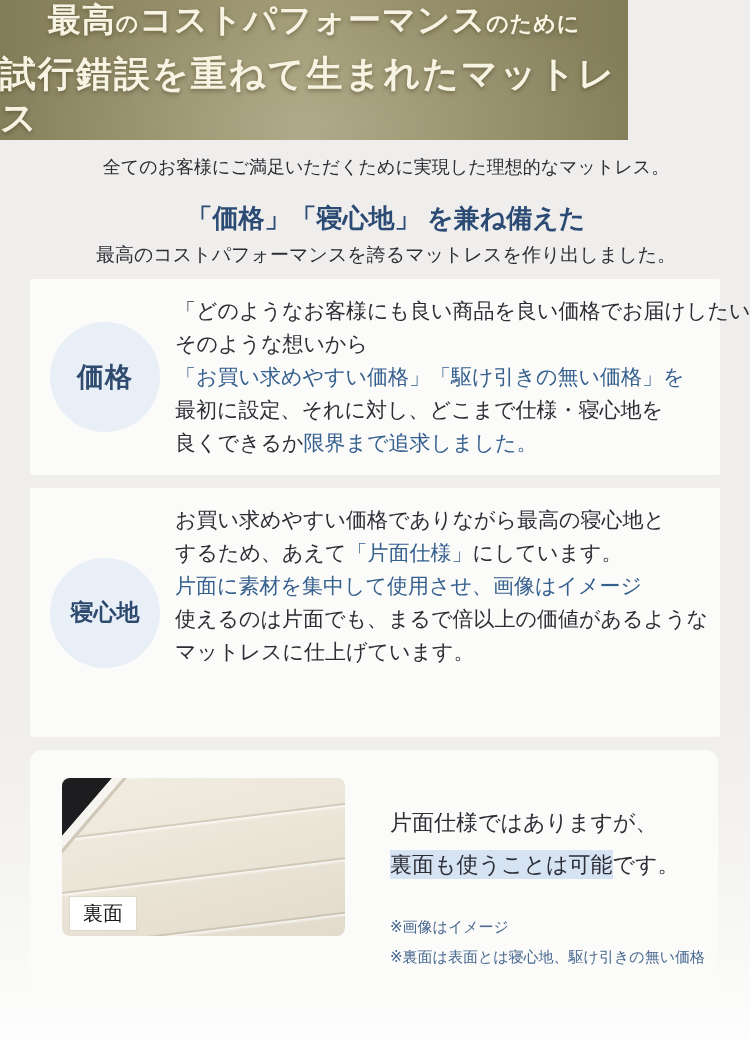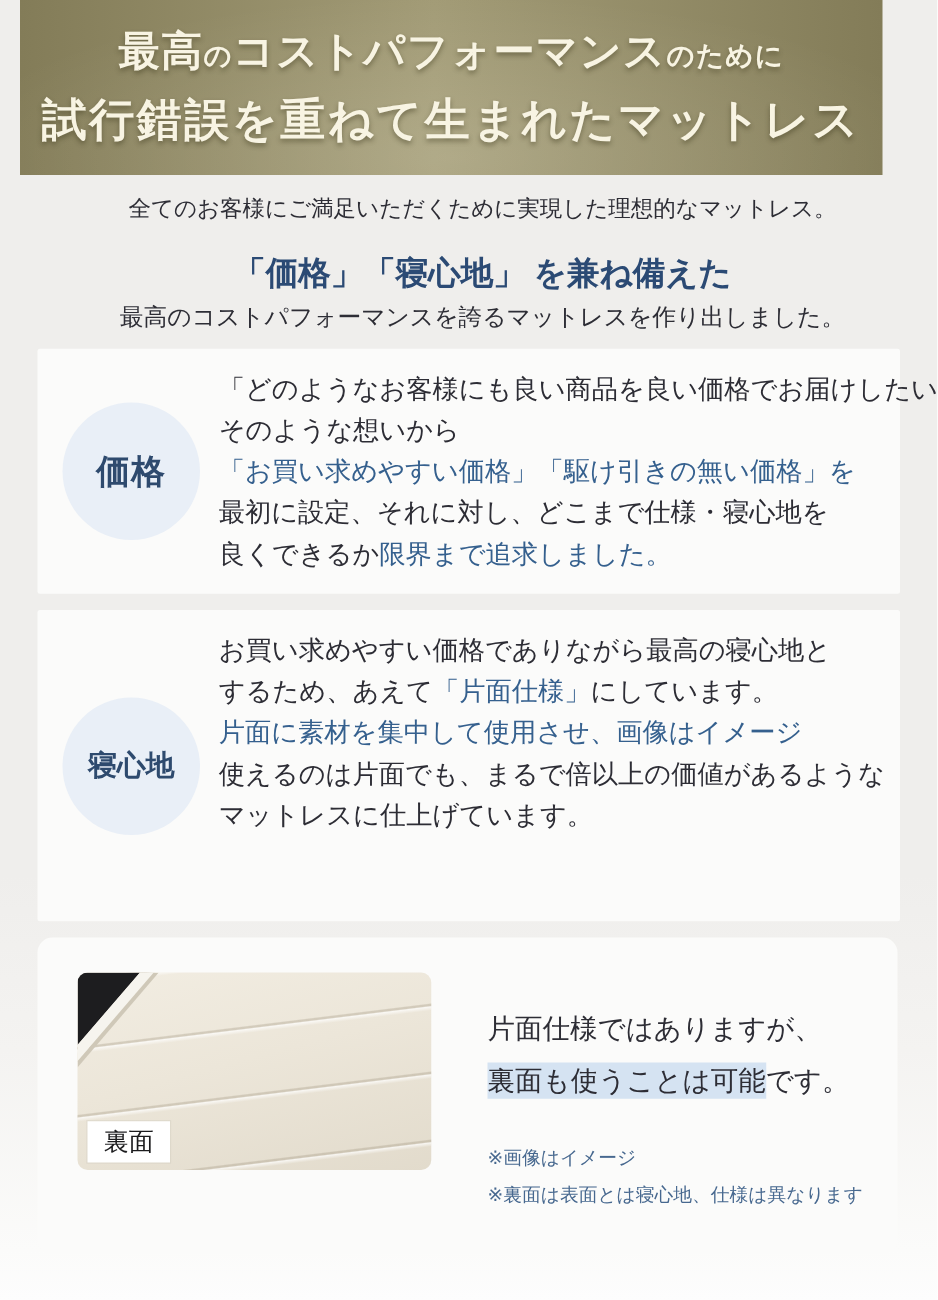--- a/index.html
+++ b/index.html
@@ -9,21 +9,21 @@
     --badge-bg:#e9eff7; --badge-text:#2e4a6e;
     --note-blue:#47688f; --hl-bg:#d5e3f2;
   }
   *{margin:0;padding:0;box-sizing:border-box;}
   html,body{width:750px;}
   body{font-family:"Liberation Serif","DejaVu Serif",serif;}
   .page{position:relative;width:750px;height:1040px;overflow:hidden;
     background:linear-gradient(180deg,#efeeec 0px,#efeeec 700px,#f4f3f1 840px,#fbfbfa 1000px,#fdfdfd 1040px);}
 
   
-  .hero{position:absolute;left:16px;top:0;width:690px;height:140px;
+  .hero{position:absolute;left:0;top:0;width:628px;height:140px;
     background:
       radial-gradient(ellipse 95% 150% at 50% 90%, rgba(255,252,235,0.16), rgba(255,252,235,0) 62%),
       linear-gradient(90deg,#837c58 0%,#a29b76 48%,#837c58 100%);
     display:flex;flex-direction:column;align-items:center;justify-content:center;gap:6px;
     color:var(--hero-text);text-shadow:0 2px 4px rgba(55,50,25,0.45);}
   .hero-line1{line-height:40px;letter-spacing:1px;}
   .hero-line1 .seg-lg{font-size:33px;font-weight:bold;}
   .hero-line1 .seg-sm{font-size:22px;font-weight:bold;}
   .hero-line2{font-size:36px;font-weight:bold;letter-spacing:2px;line-height:44px;}
 
@@ -114,18 +114,18 @@
         <polygon points="50,0 61,0 0,71 0,58" fill="#f6f4ee"></polygon>
         <polygon points="61,0 65,0 0,76 0,71" fill="#cfc8b8"></polygon>
       </svg>
       <div class="photo-label">裏面</div>
     </div>
     <div class="back-text">
       <div class="back-line">片面仕様ではありますが、</div>
       <div class="back-line"><span class="hl">裏面も使うことは可能</span><span>です。</span></div>
       <div class="back-notes">
         <div class="back-note">※画像はイメージ</div>
-        <div class="back-note">※裏面は表面とは寝心地、仕様は異なります</div>
+        <div class="back-note">※裏面は表面とは寝心地、駆け引きの無い価格</div>
       </div>
     </div>
   </div>
 
 </div>
 
 </body></html>

